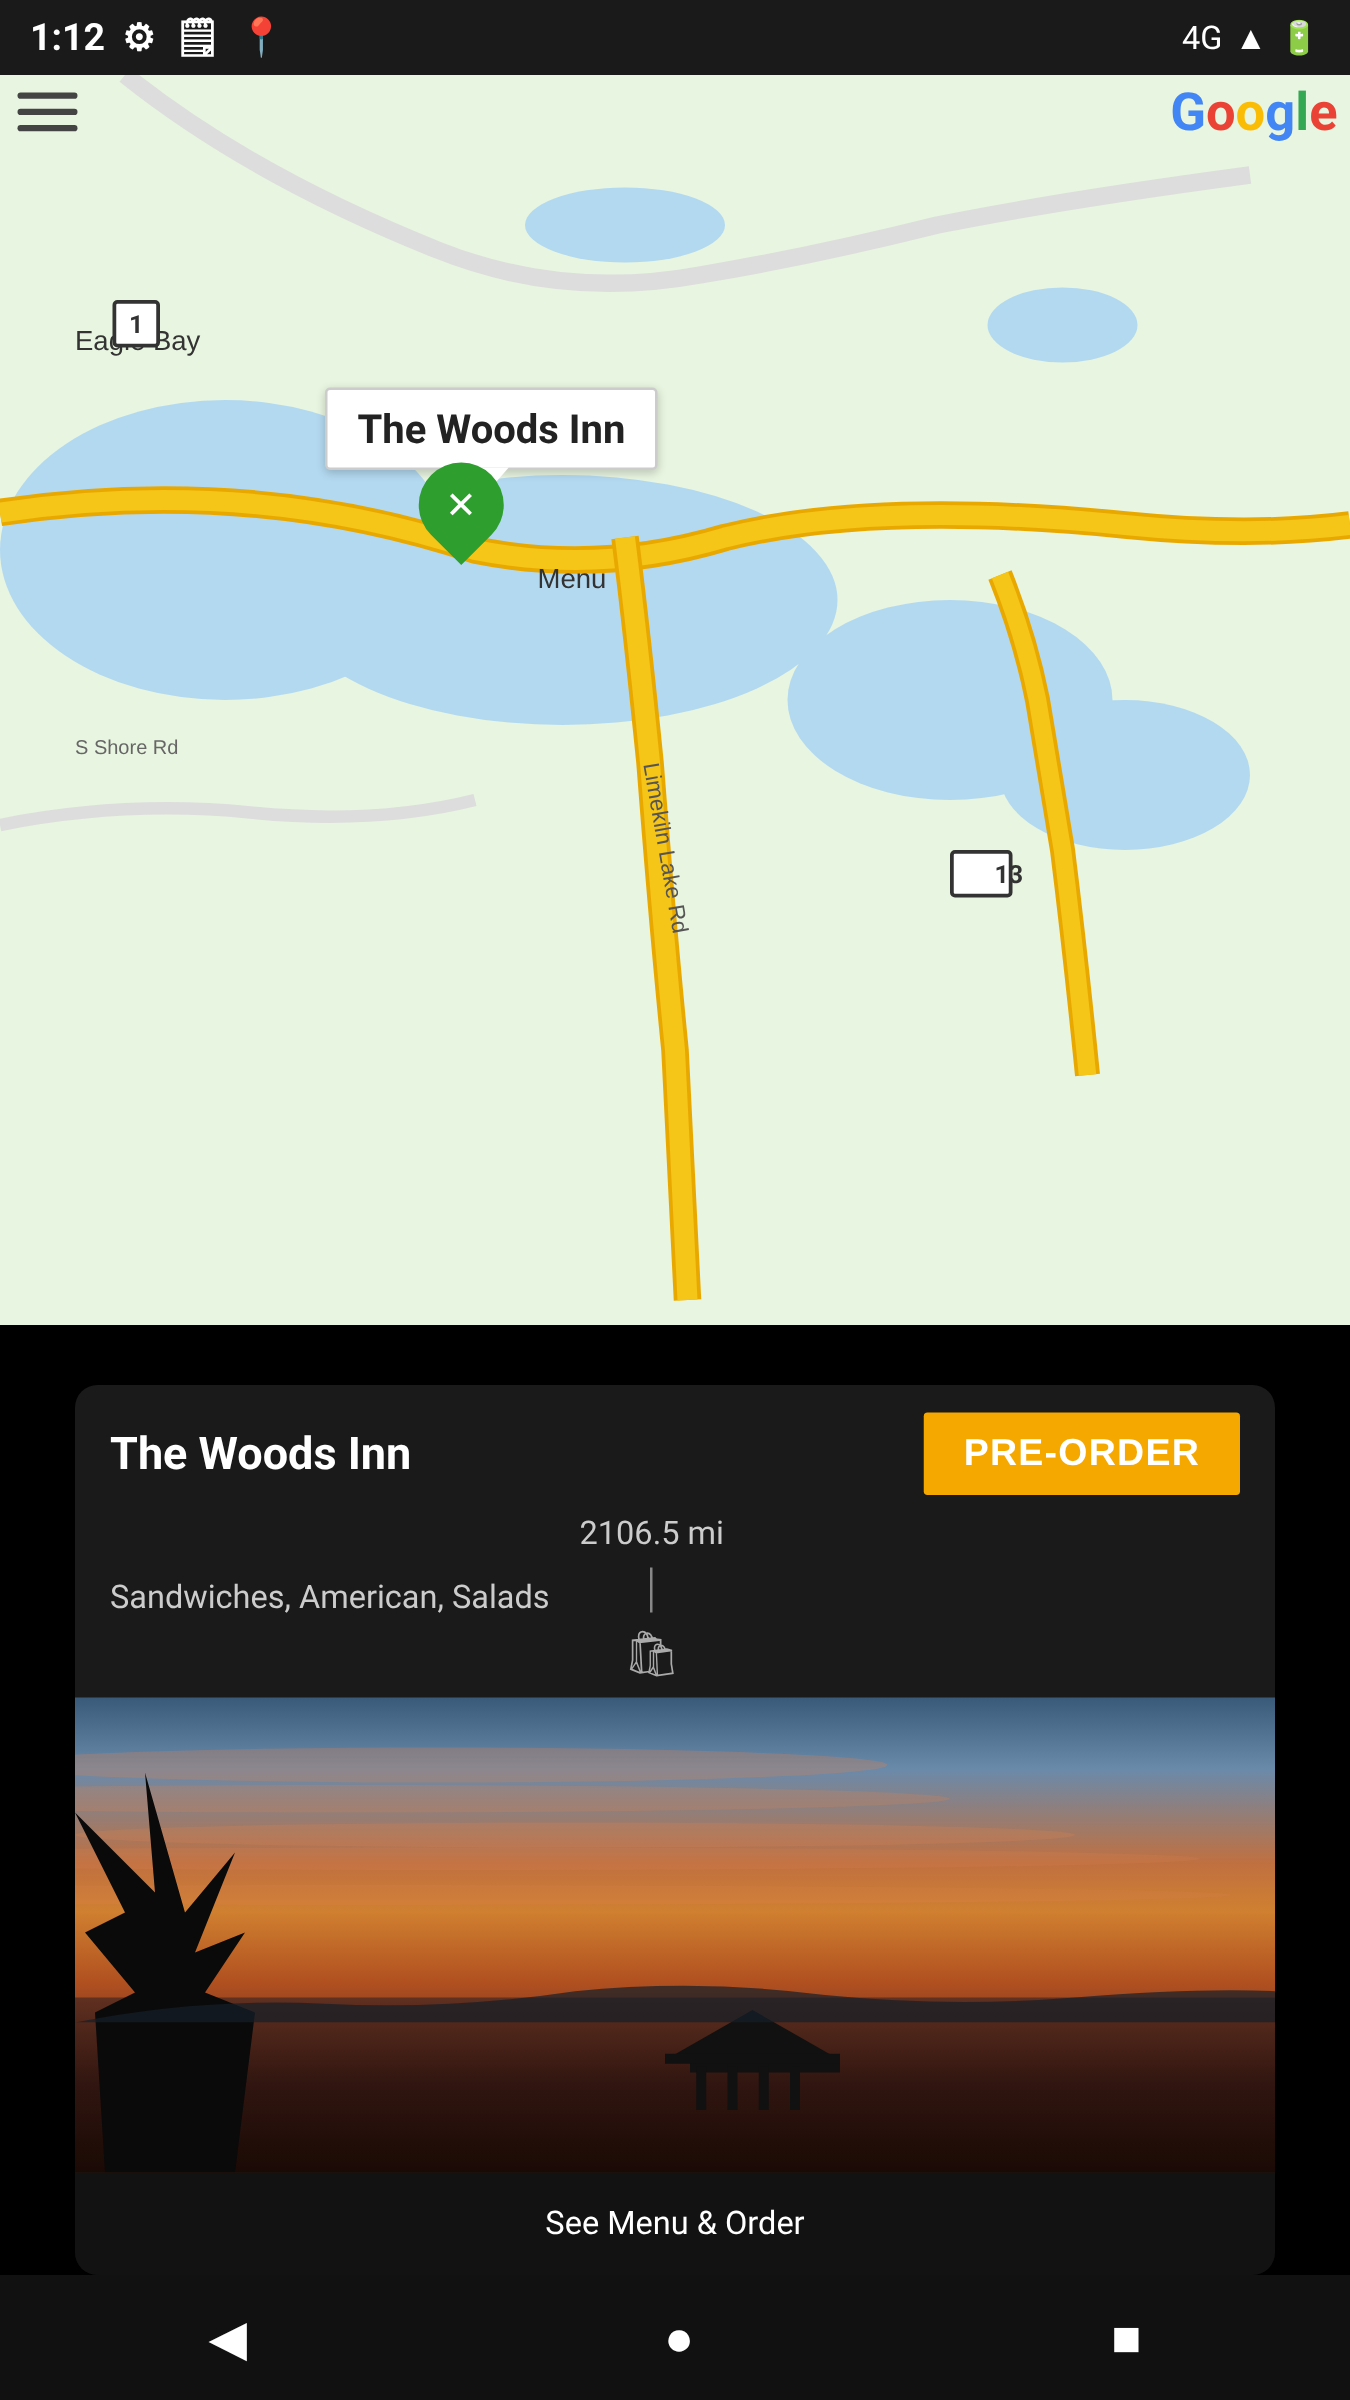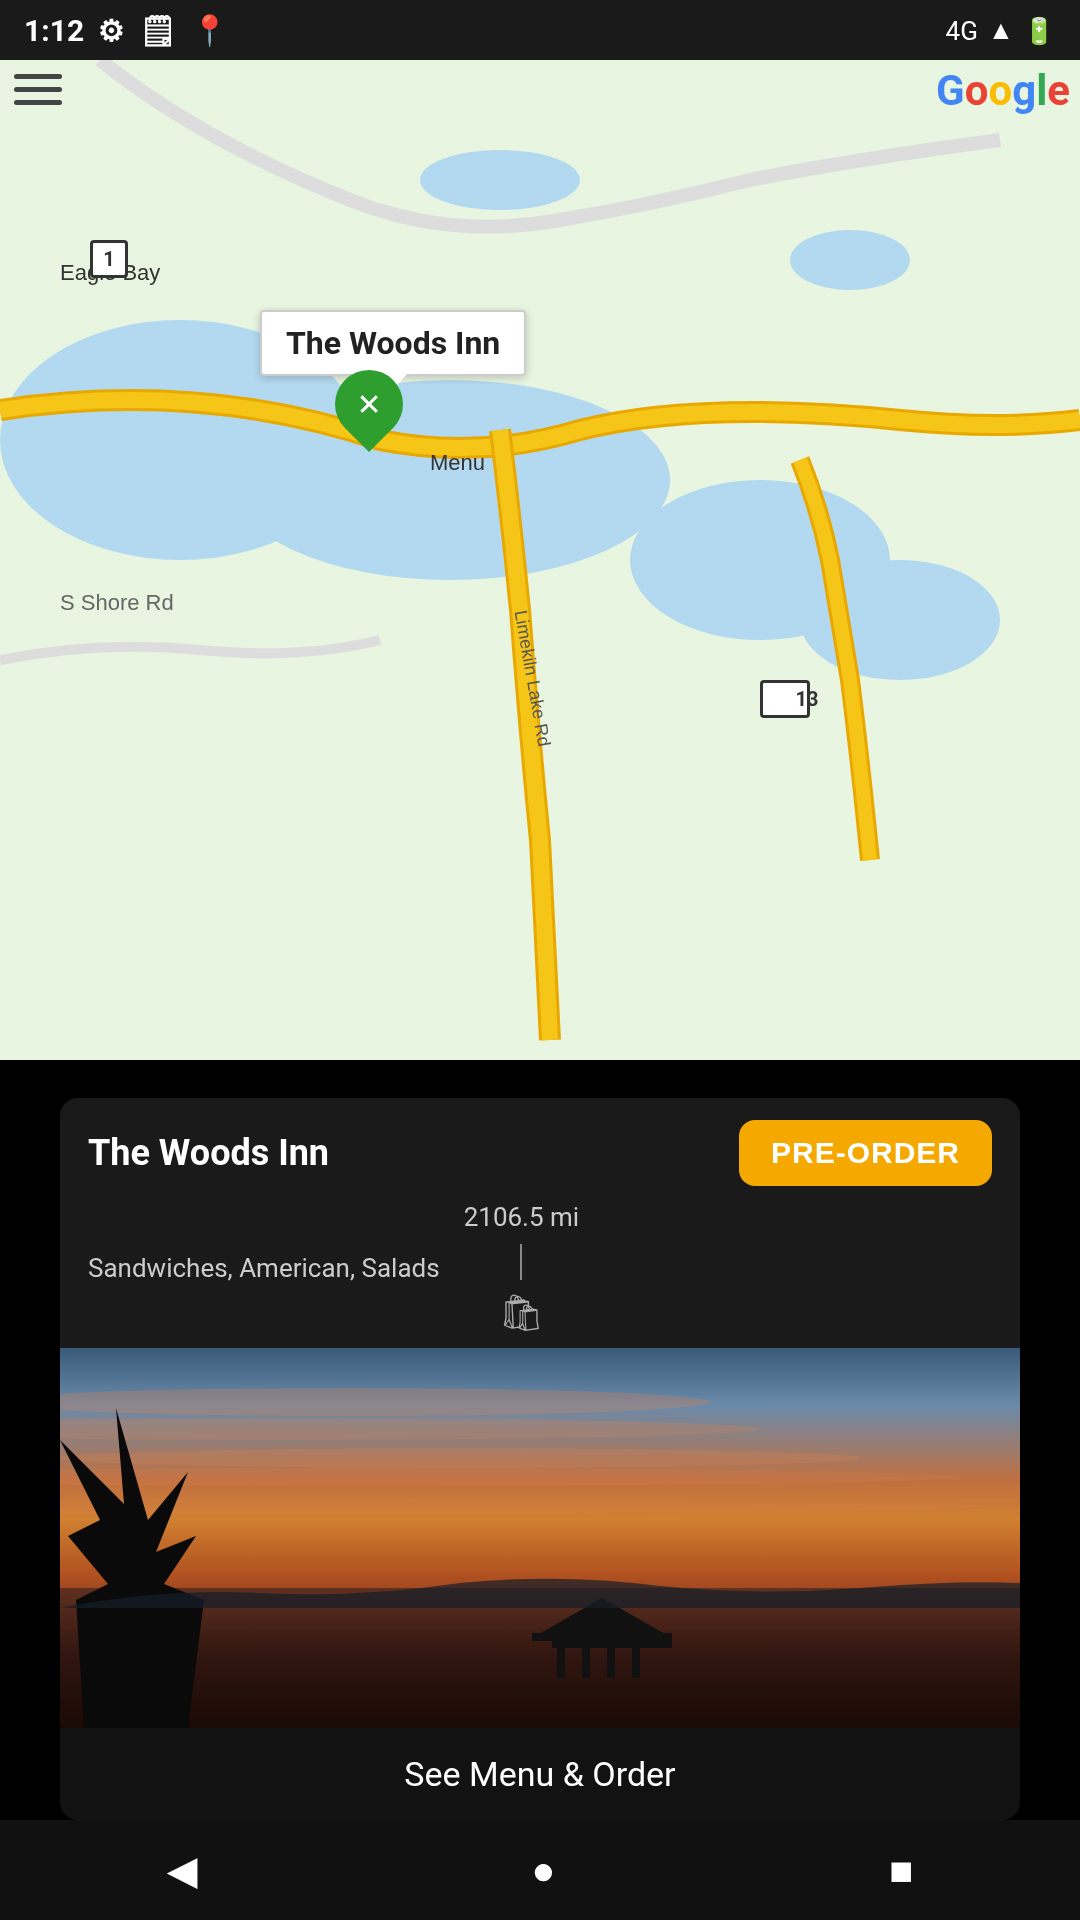--- a/index.html
+++ b/index.html
@@ -202,21 +202,21 @@
     .card-title {
       color: #fff;
       font-size: 36px;
       font-weight: bold;
     }
 
     .pre-order-btn {
       background: #f5a800;
       color: #fff;
       border: none;
-      border-radius: 16px;
+      border-radius: 3px;
       font-size: 30px;
       font-weight: bold;
       padding: 16px 32px;
       cursor: pointer;
       letter-spacing: 1px;
     }
 
     .card-meta {
       padding: 0 28px 14px;
       display: flex;
@@ -291,21 +291,21 @@
       transform: scaleX(4);
     }
 
     .card-footer {
       padding: 26px;
       text-align: center;
       background: rgba(0,0,0,0.3);
     }
     .card-footer-text {
       color: #fff;
-      font-size: 34px;
+      font-size: 26px;
     }
 
     
     .bottom-nav {
       position: absolute;
       bottom: 0; left: 0; right: 0;
       height: 100px;
       background: #111;
       display: flex;
       align-items: center;
@@ -382,21 +382,21 @@
     </div>
 
     <div class="hamburger">
       <span></span>
       <span></span>
       <span></span>
     </div>
 
     <div class="map-label" style="top: 200px; left: 60px;">Eagle Bay</div>
     <div class="map-label" style="top: 390px; left: 430px;">Menu</div>
-    <div class="map-label" style="top: 530px; left: 60px; font-size:22px; color:#666;">S Shore Rd</div>
+    <div class="map-label" style="top: 530px; left: 60px; font-size:16px; color:#666;">S Shore Rd</div>
 
     <div class="road-label-rotated" style="top: 540px; left: 520px;">Limekiln Lake Rd</div>
 
     <div class="route-badge" style="top: 180px; left: 90px;">1</div>
 
     <div class="route-badge" style="top: 620px; left: 760px; padding-left: 44px;">13</div>
 
     <div class="map-tooltip">
       <span>The Woods Inn</span>
     </div>

